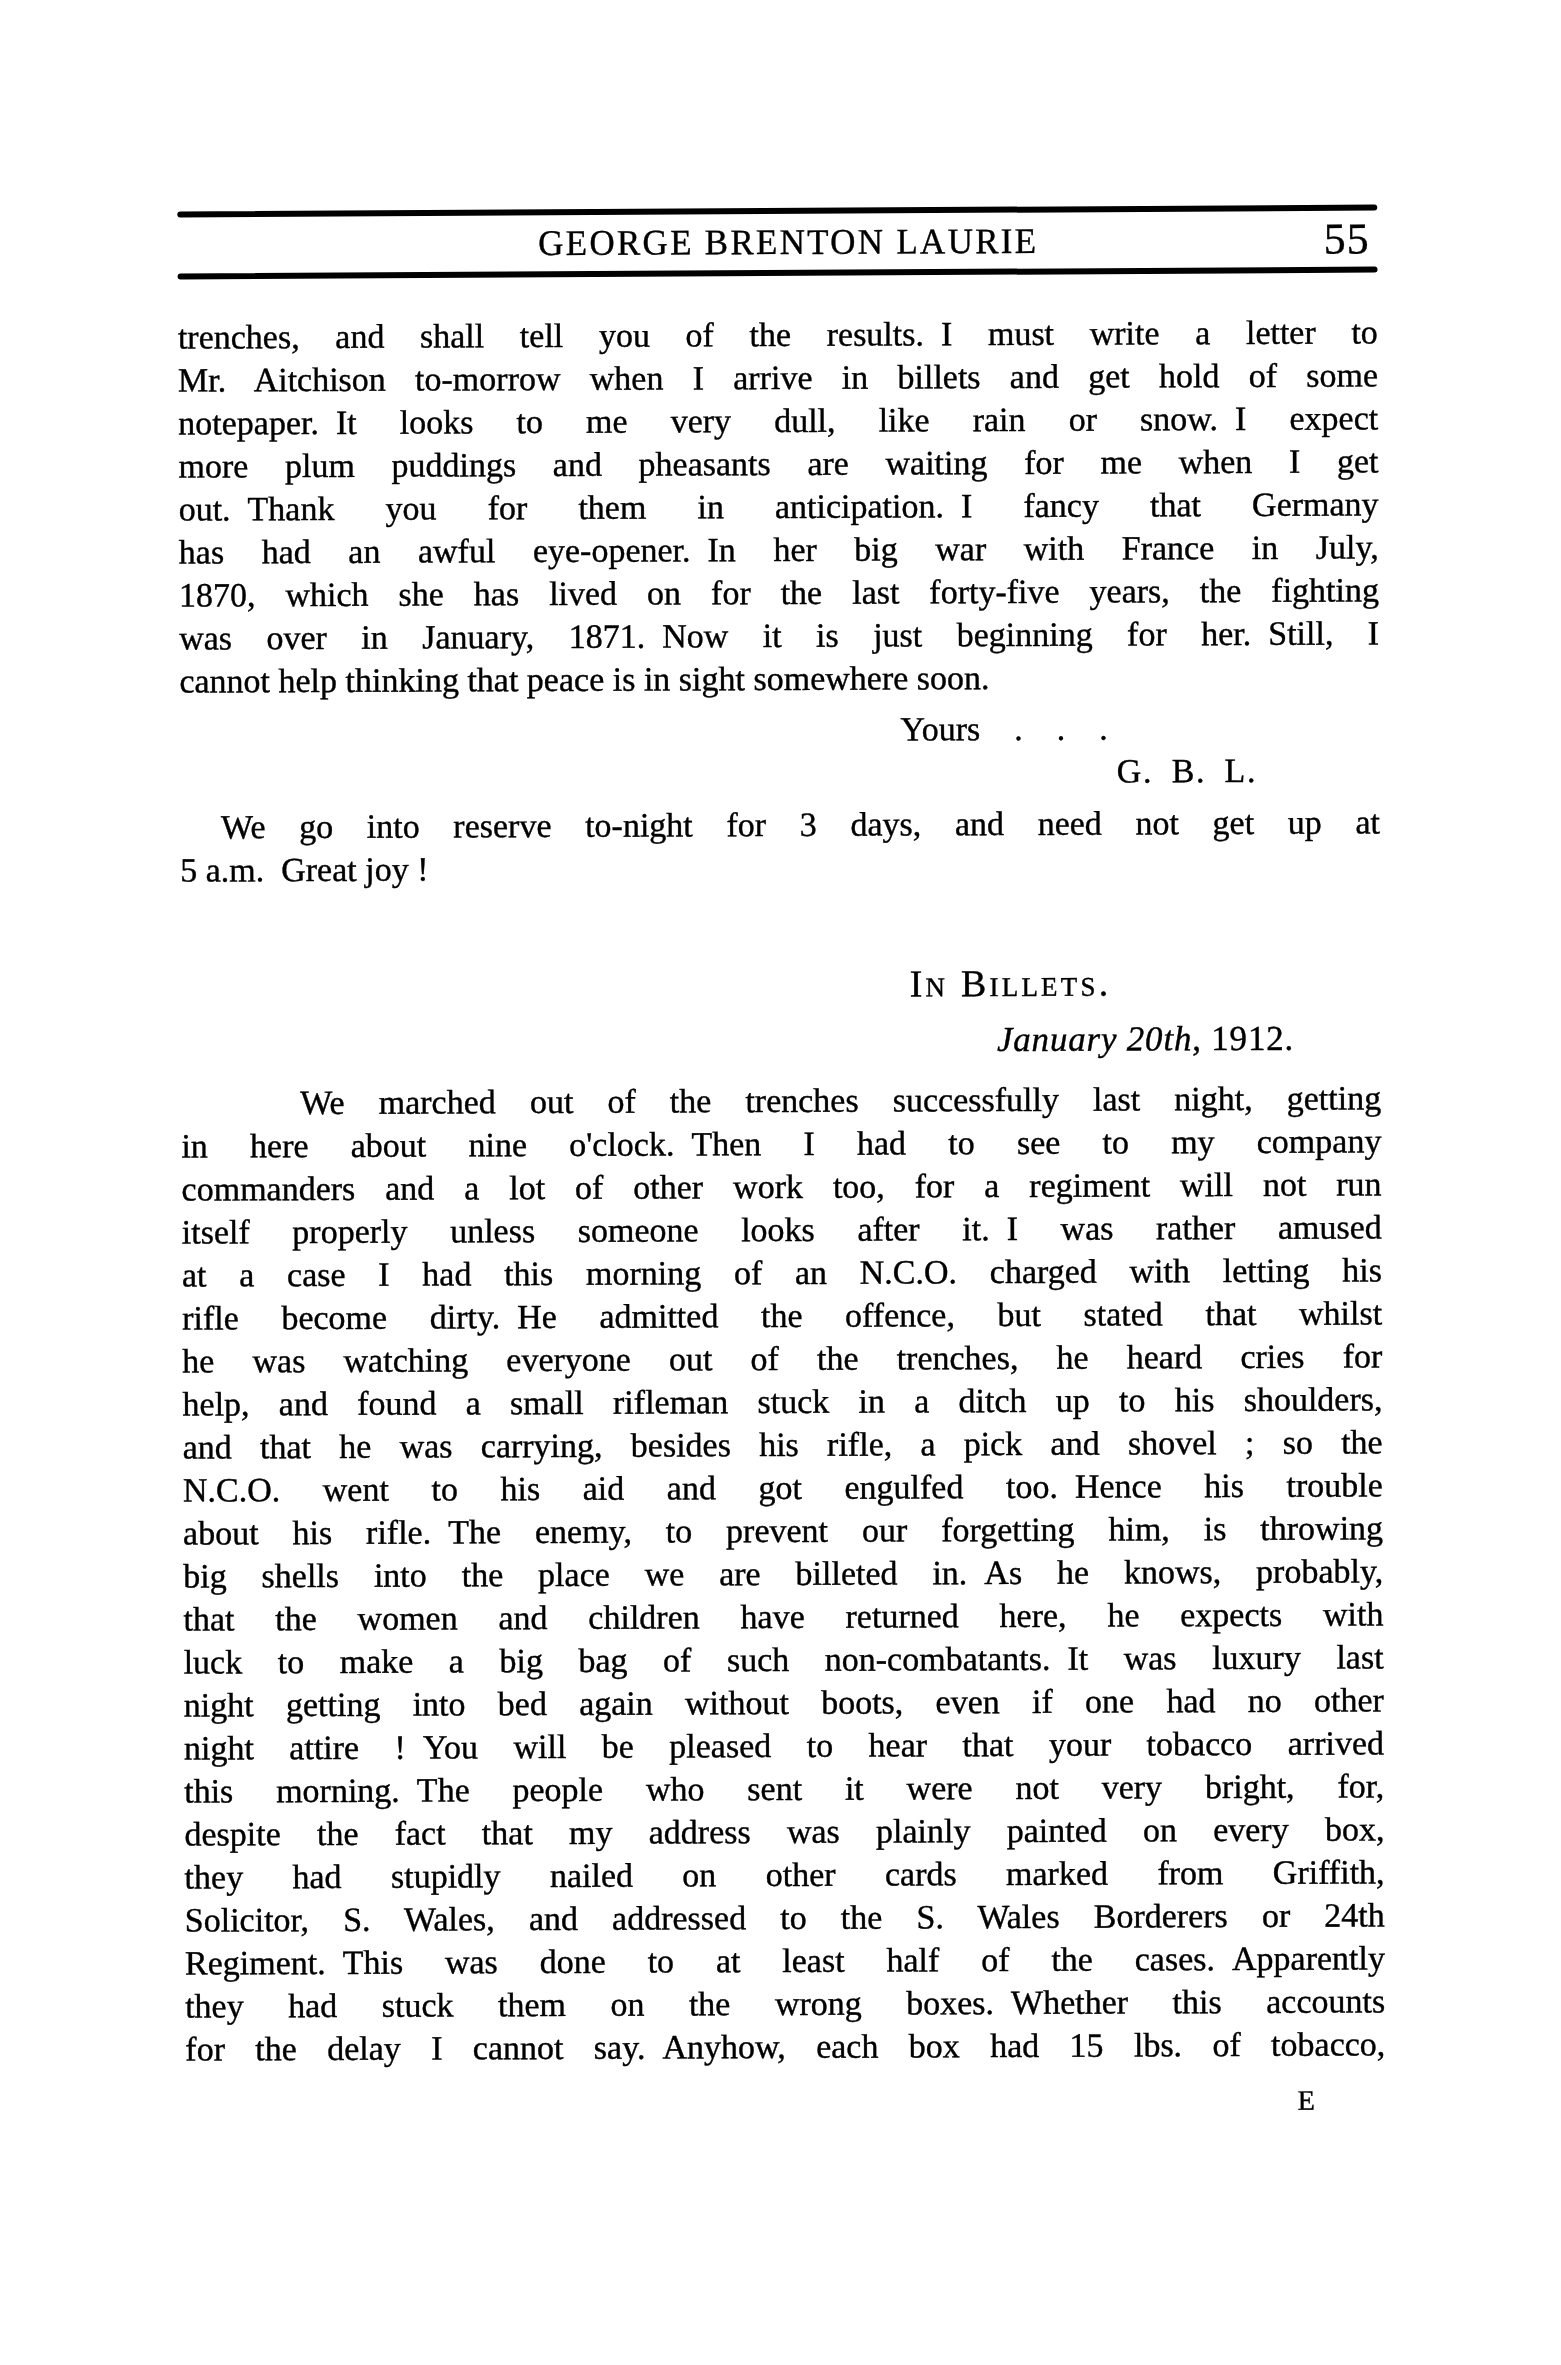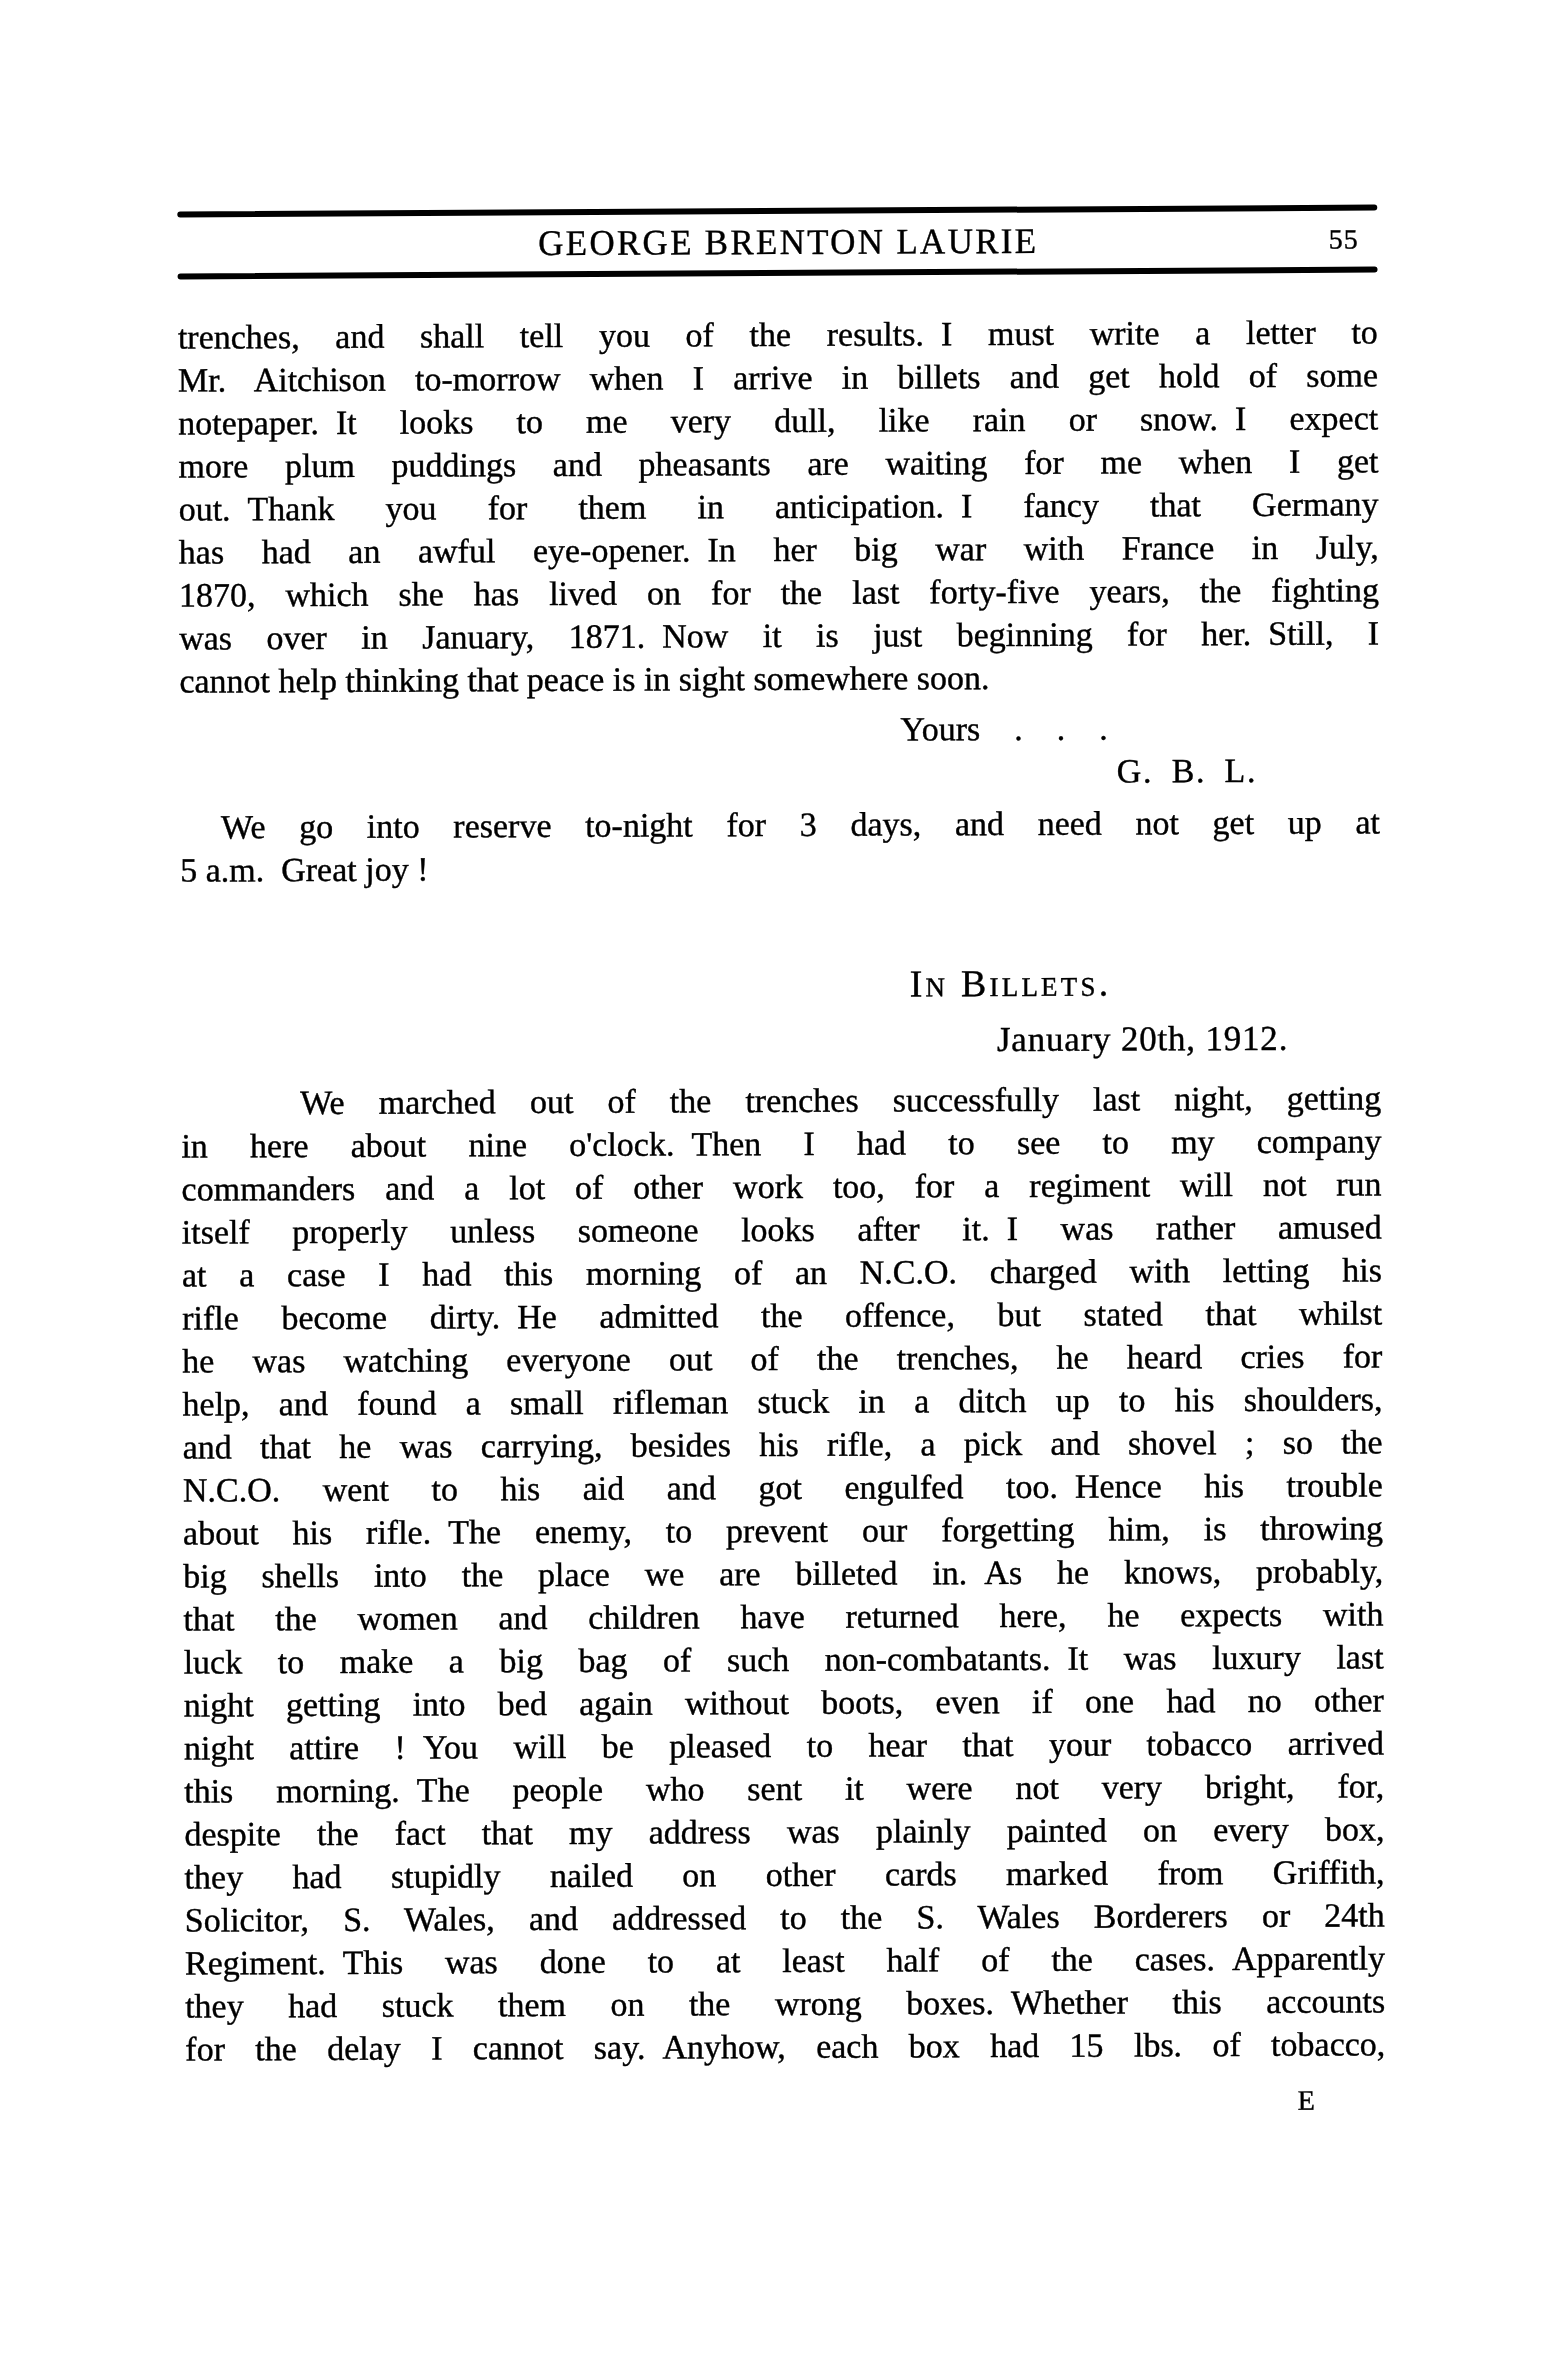--- a/index.html
+++ b/index.html
@@ -33,23 +33,23 @@
   .running-title {
     display: inline-block;
     position: relative;
     left: 11px;
     font-size: 36px;
     letter-spacing: 2.4px;
     transform: scaleX(0.97);
   }
   .page-number {
     position: absolute;
-    right: 19px;
+    right: 8px;
     top: 0;
-    font-size: 28px;
+    font-size: 44px;
     letter-spacing: 0.8px;
   }
   .body-text {
     margin-top: 37px;
     font-size: 34px;
     line-height: 43px;
   }
   .tline { text-align: justify; text-align-last: justify; }
   .para:not(.justify-all) .tline:last-child { text-align-last: left; }
   .para-ps { margin-top: 9.5px; }
@@ -59,21 +59,21 @@
   .signoff  { margin: 8px 0 0 721px; }
   .initials { margin-left: 937px; letter-spacing: 1.6px; }
   .section-heading {
     margin: 73px 0 0 729px;
     font-variant: small-caps;
     font-size: 38px;
     line-height: 45px;
     letter-spacing: 3.2px;
   }
   .date-line { margin: 11px 0 0 816px; font-size: 35px; line-height: 45px; letter-spacing: 0.8px; }
-  .date-italic { }
+  .date-italic { font-style: italic; }
   .sig-mark {
     margin-top: 12.7px;
     text-align: right;
     padding-right: 70px;
     font-size: 28px;
     letter-spacing: 0.8px;
   }
 </style>
 </head>
 <body>

